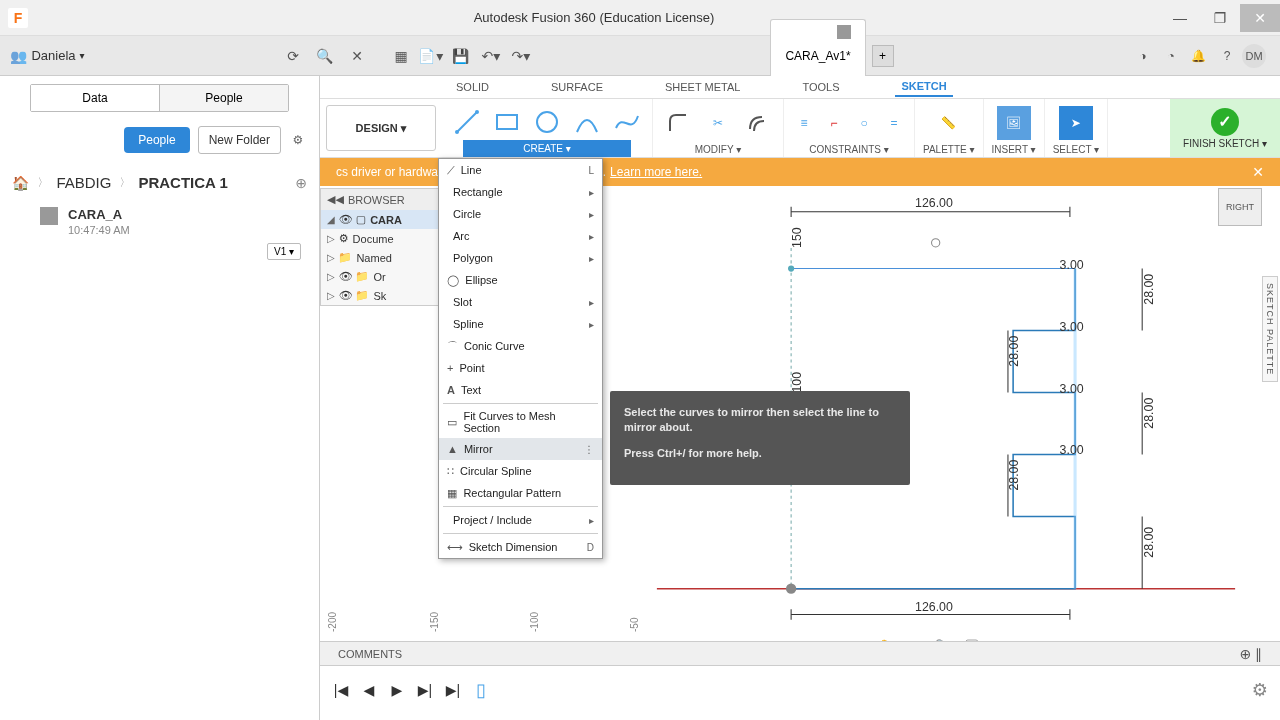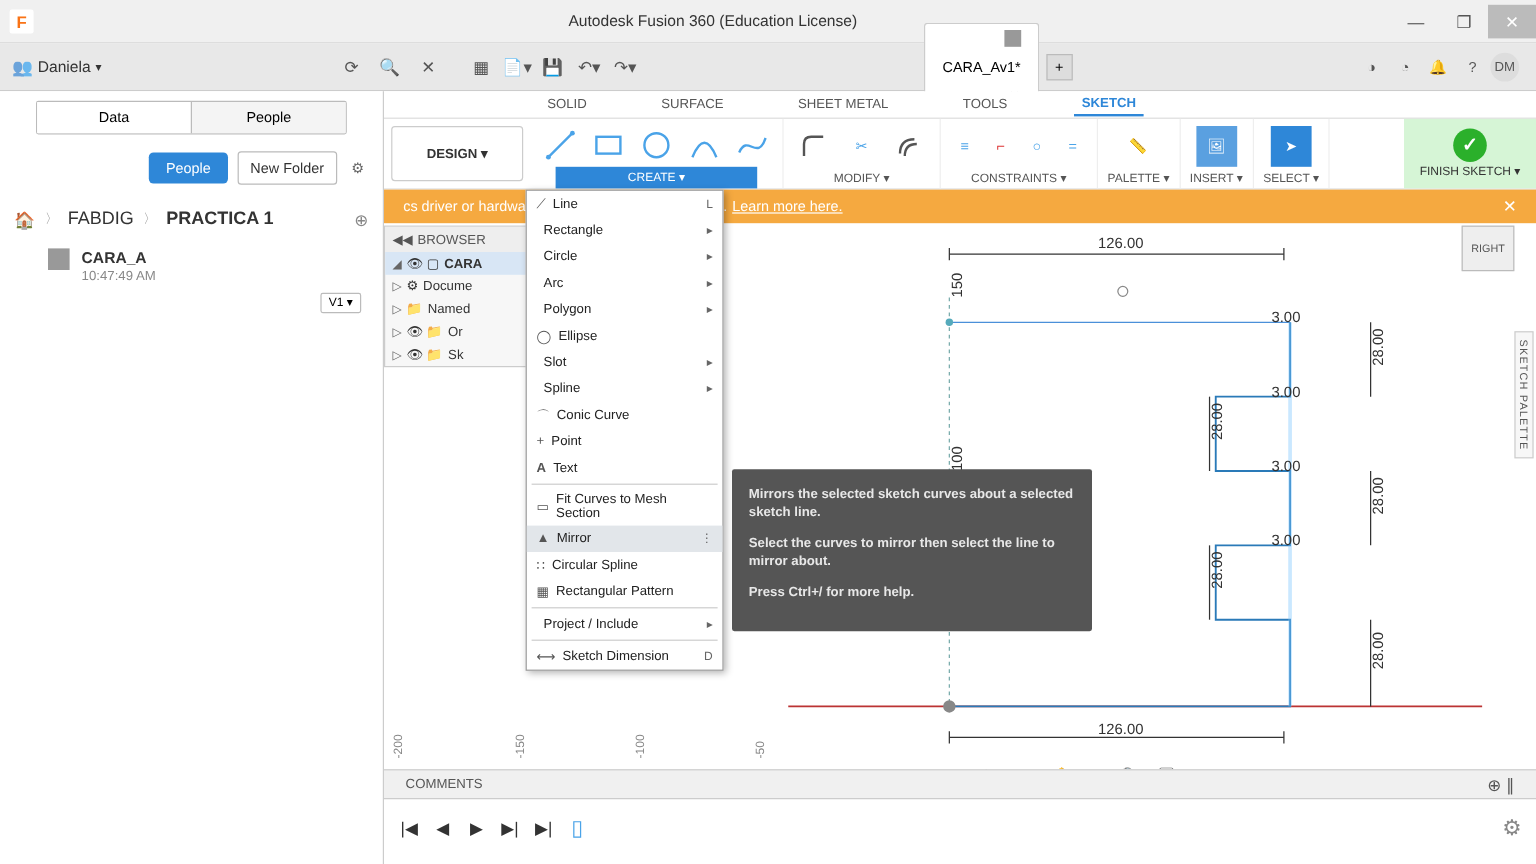--- a/index.html
+++ b/index.html
@@ -394,21 +394,20 @@
         </div>
       <div class="sep"></div>
       <div class="item">
           <span class="ic">⟷</span>
           <span>Sketch Dimension</span>
           <span class="sc">D</span>
         </div>
     </div>
 
     <div class="tooltip">
-      <p class="bold">Mirrors the selected sketch curves about a selected sketch line.</p>
       <p class="bold">Select the curves to mirror then select the line to mirror about.</p>
       <p class="help">Press Ctrl+/ for more help.</p>
     </div>
 
     <div class="viewcube">RIGHT</div>
     <div class="palette-tab">SKETCH PALETTE</div>
 
     <div class="sketch-draw">
       <svg viewBox="0 0 560 430">
 

